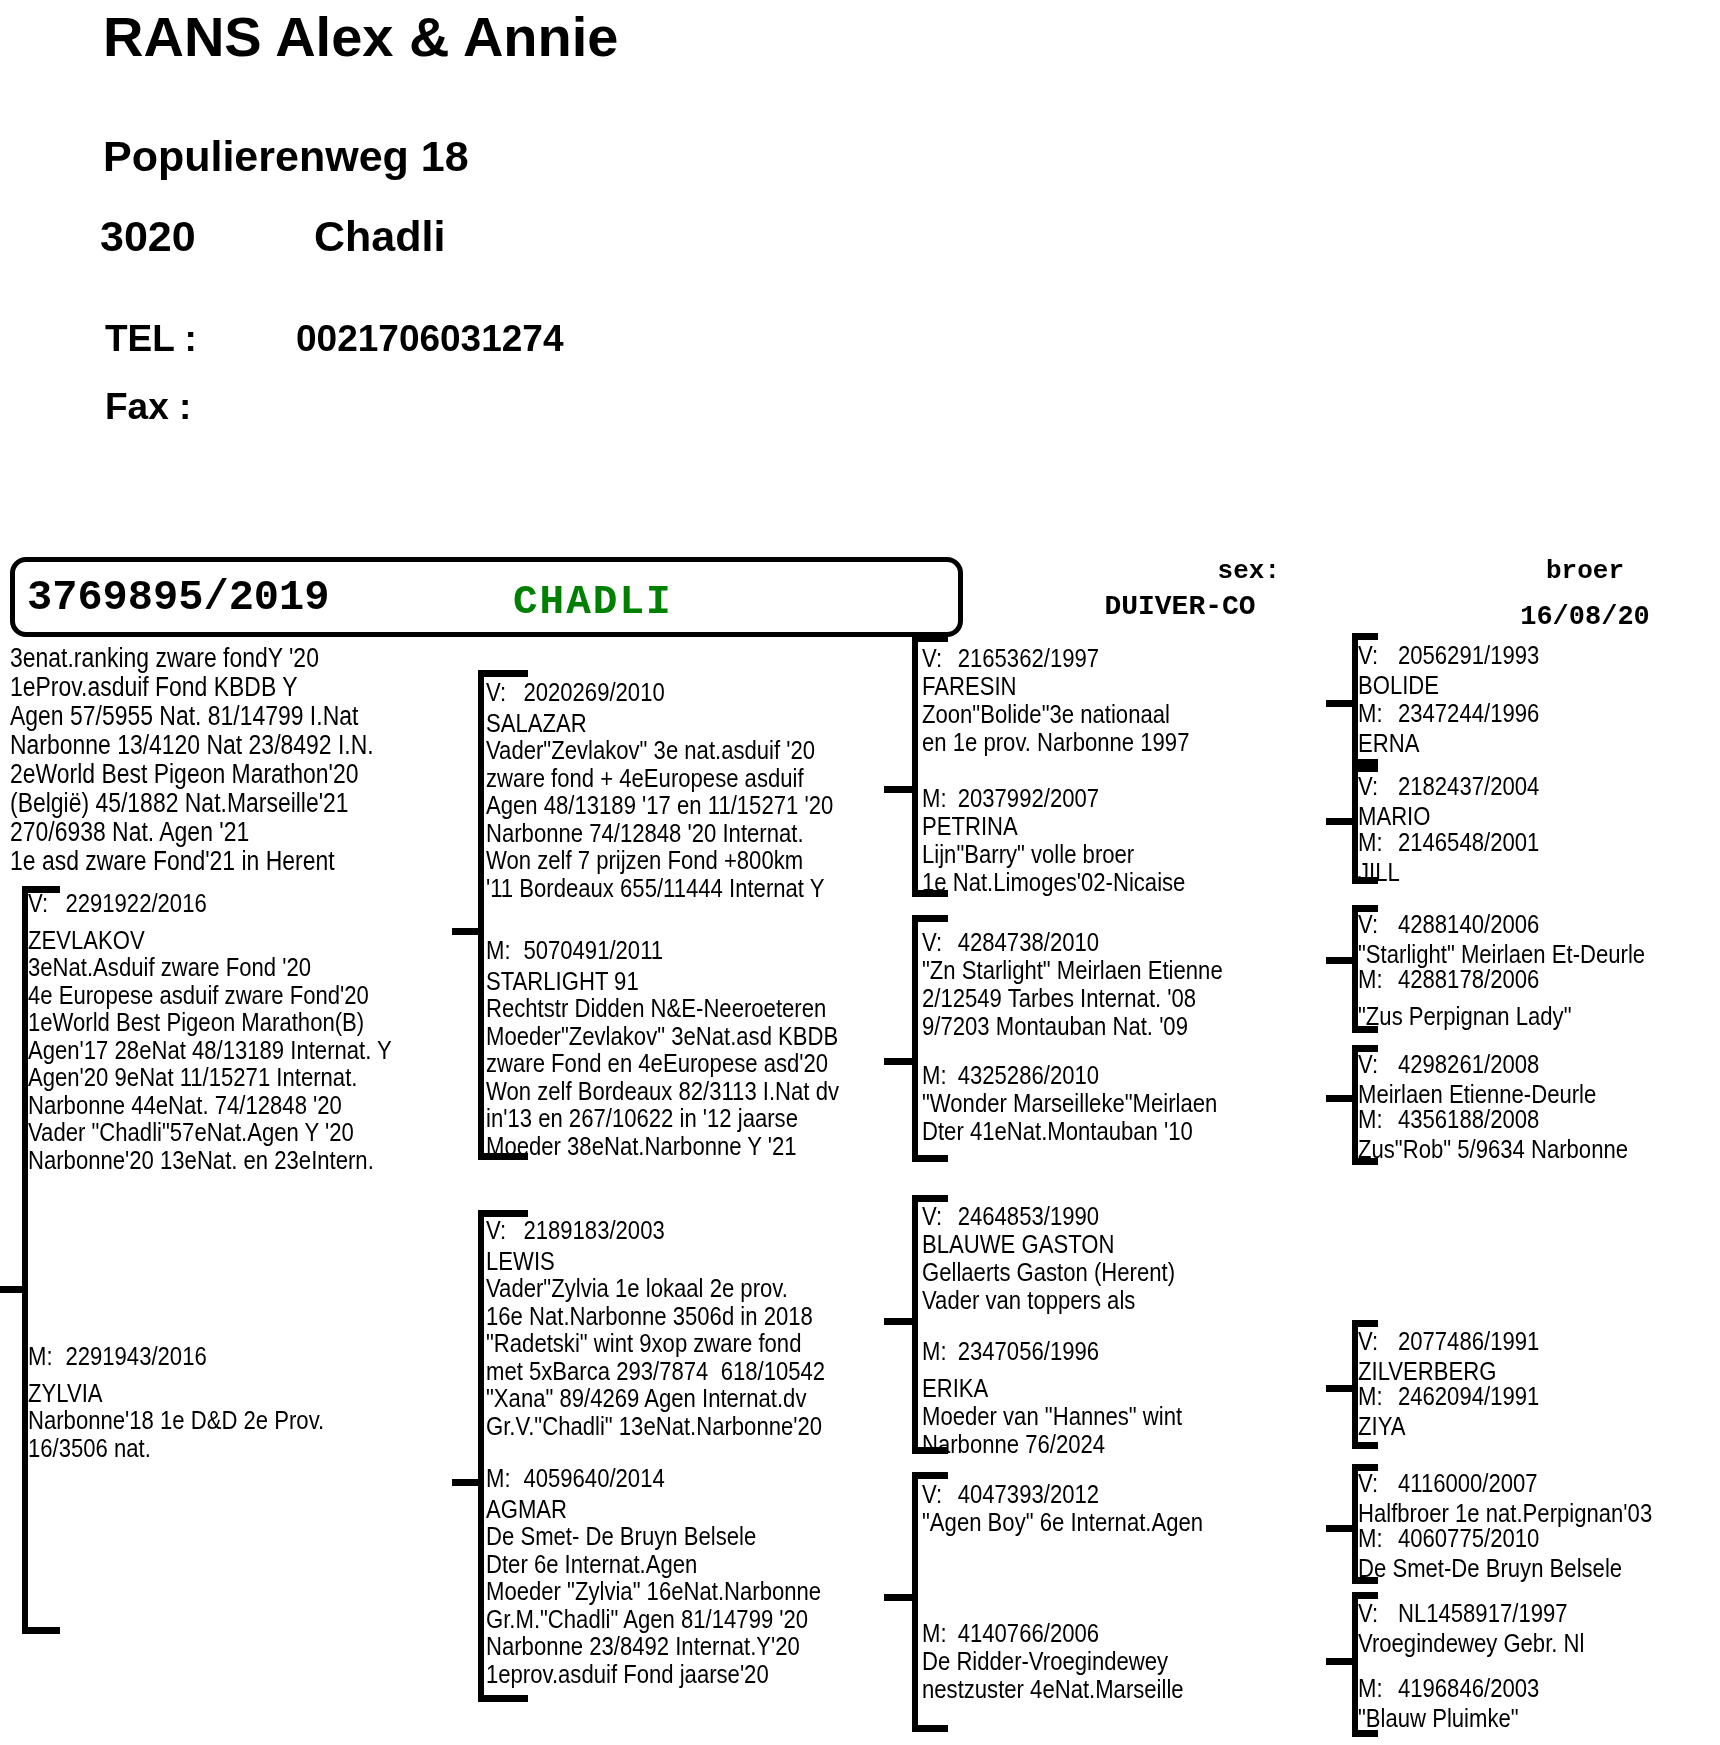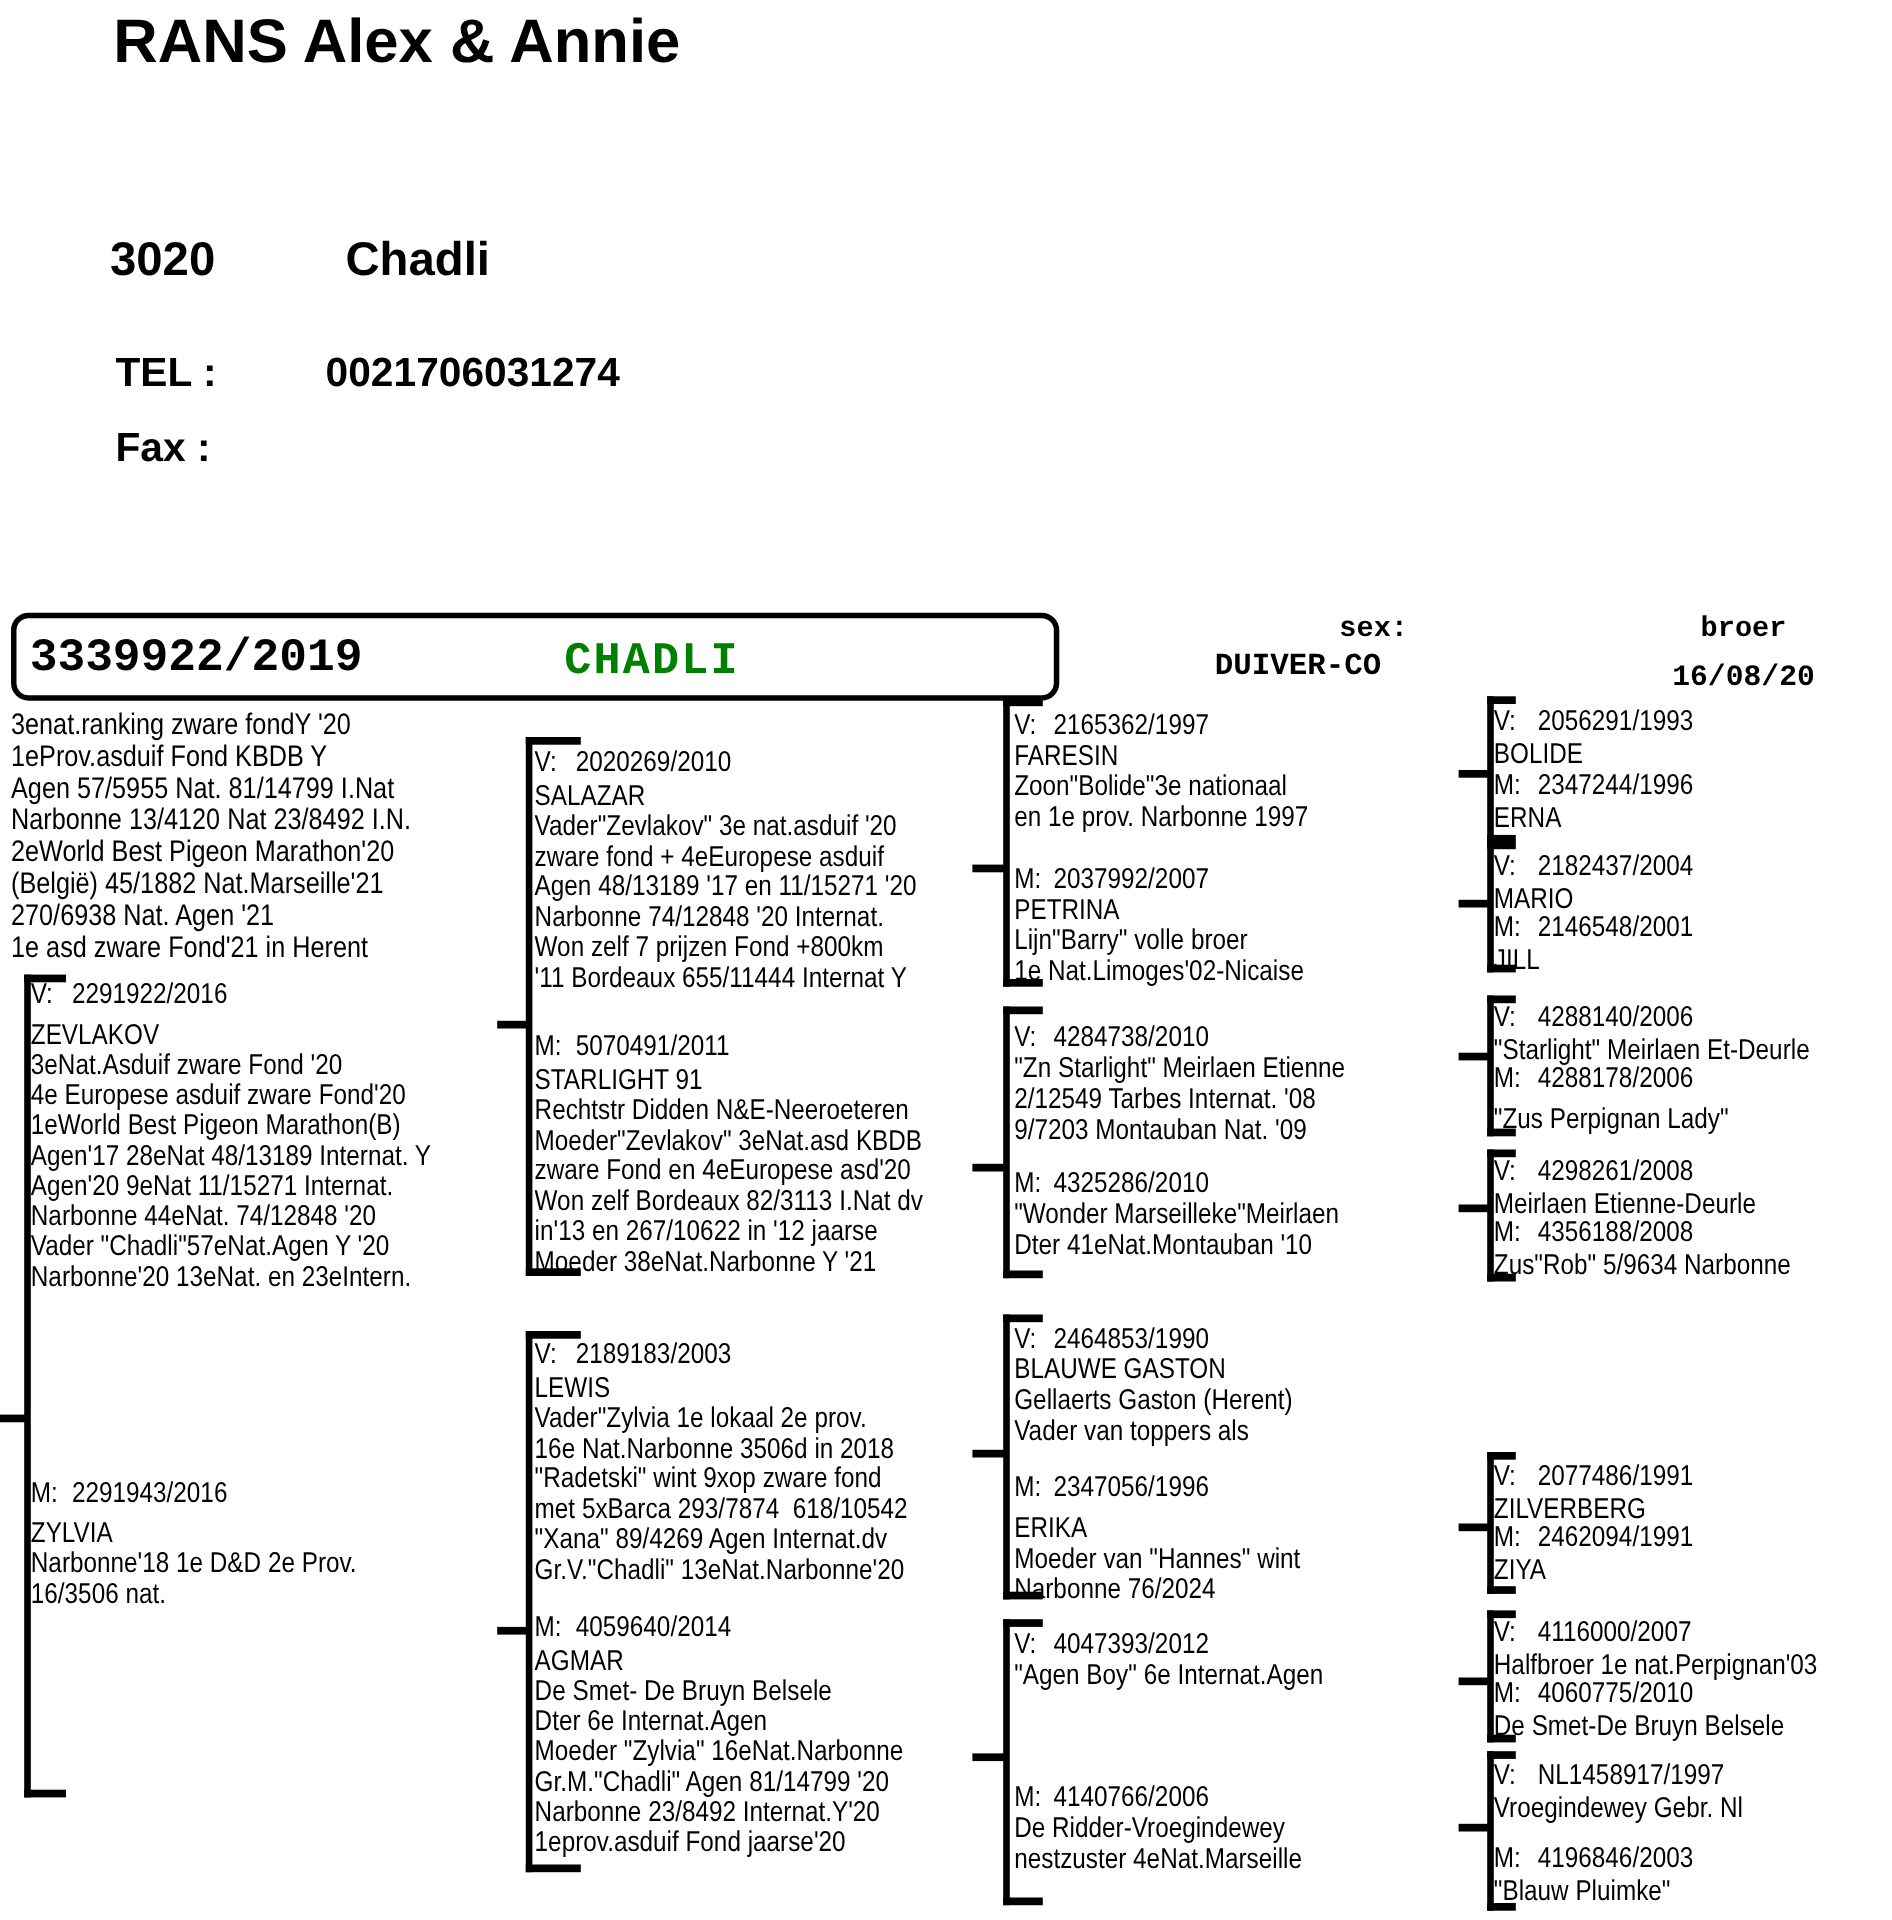--- a/index.html
+++ b/index.html
@@ -43,28 +43,29 @@
   
   .vl{position:absolute;width:6px;background:#000;}
   .hl{position:absolute;height:7px;background:#000;}
 </style>
 </head>
 <body>
 
 <div id="canvas">
 
   <div class="h-title">RANS Alex &amp; Annie</div>
+  <div class="h-street">Populierenweg 18</div>
   <div class="h-zip">3020</div>
   <div class="h-city">Chadli</div>
   <div class="h-tel-label">TEL :</div>
   <div class="h-tel">0021706031274</div>
   <div class="h-fax-label">Fax :</div>
 
   <div class="ringbox">
-    <span class="ringnum">3339922/2019</span>
+    <span class="ringnum">3769895/2019</span>
     <span class="birdname" style="color: rgb(0, 128, 0);">CHADLI</span>
   </div>
   <div class="sexblock">
     <div class="lbl">sex:</div>
     <div class="val">DUIVER-CO</div>
   </div>
   <div class="datumblock">
     <div class="lbl">broer</div>
     <div class="val">16/08/20</div>
   </div>

